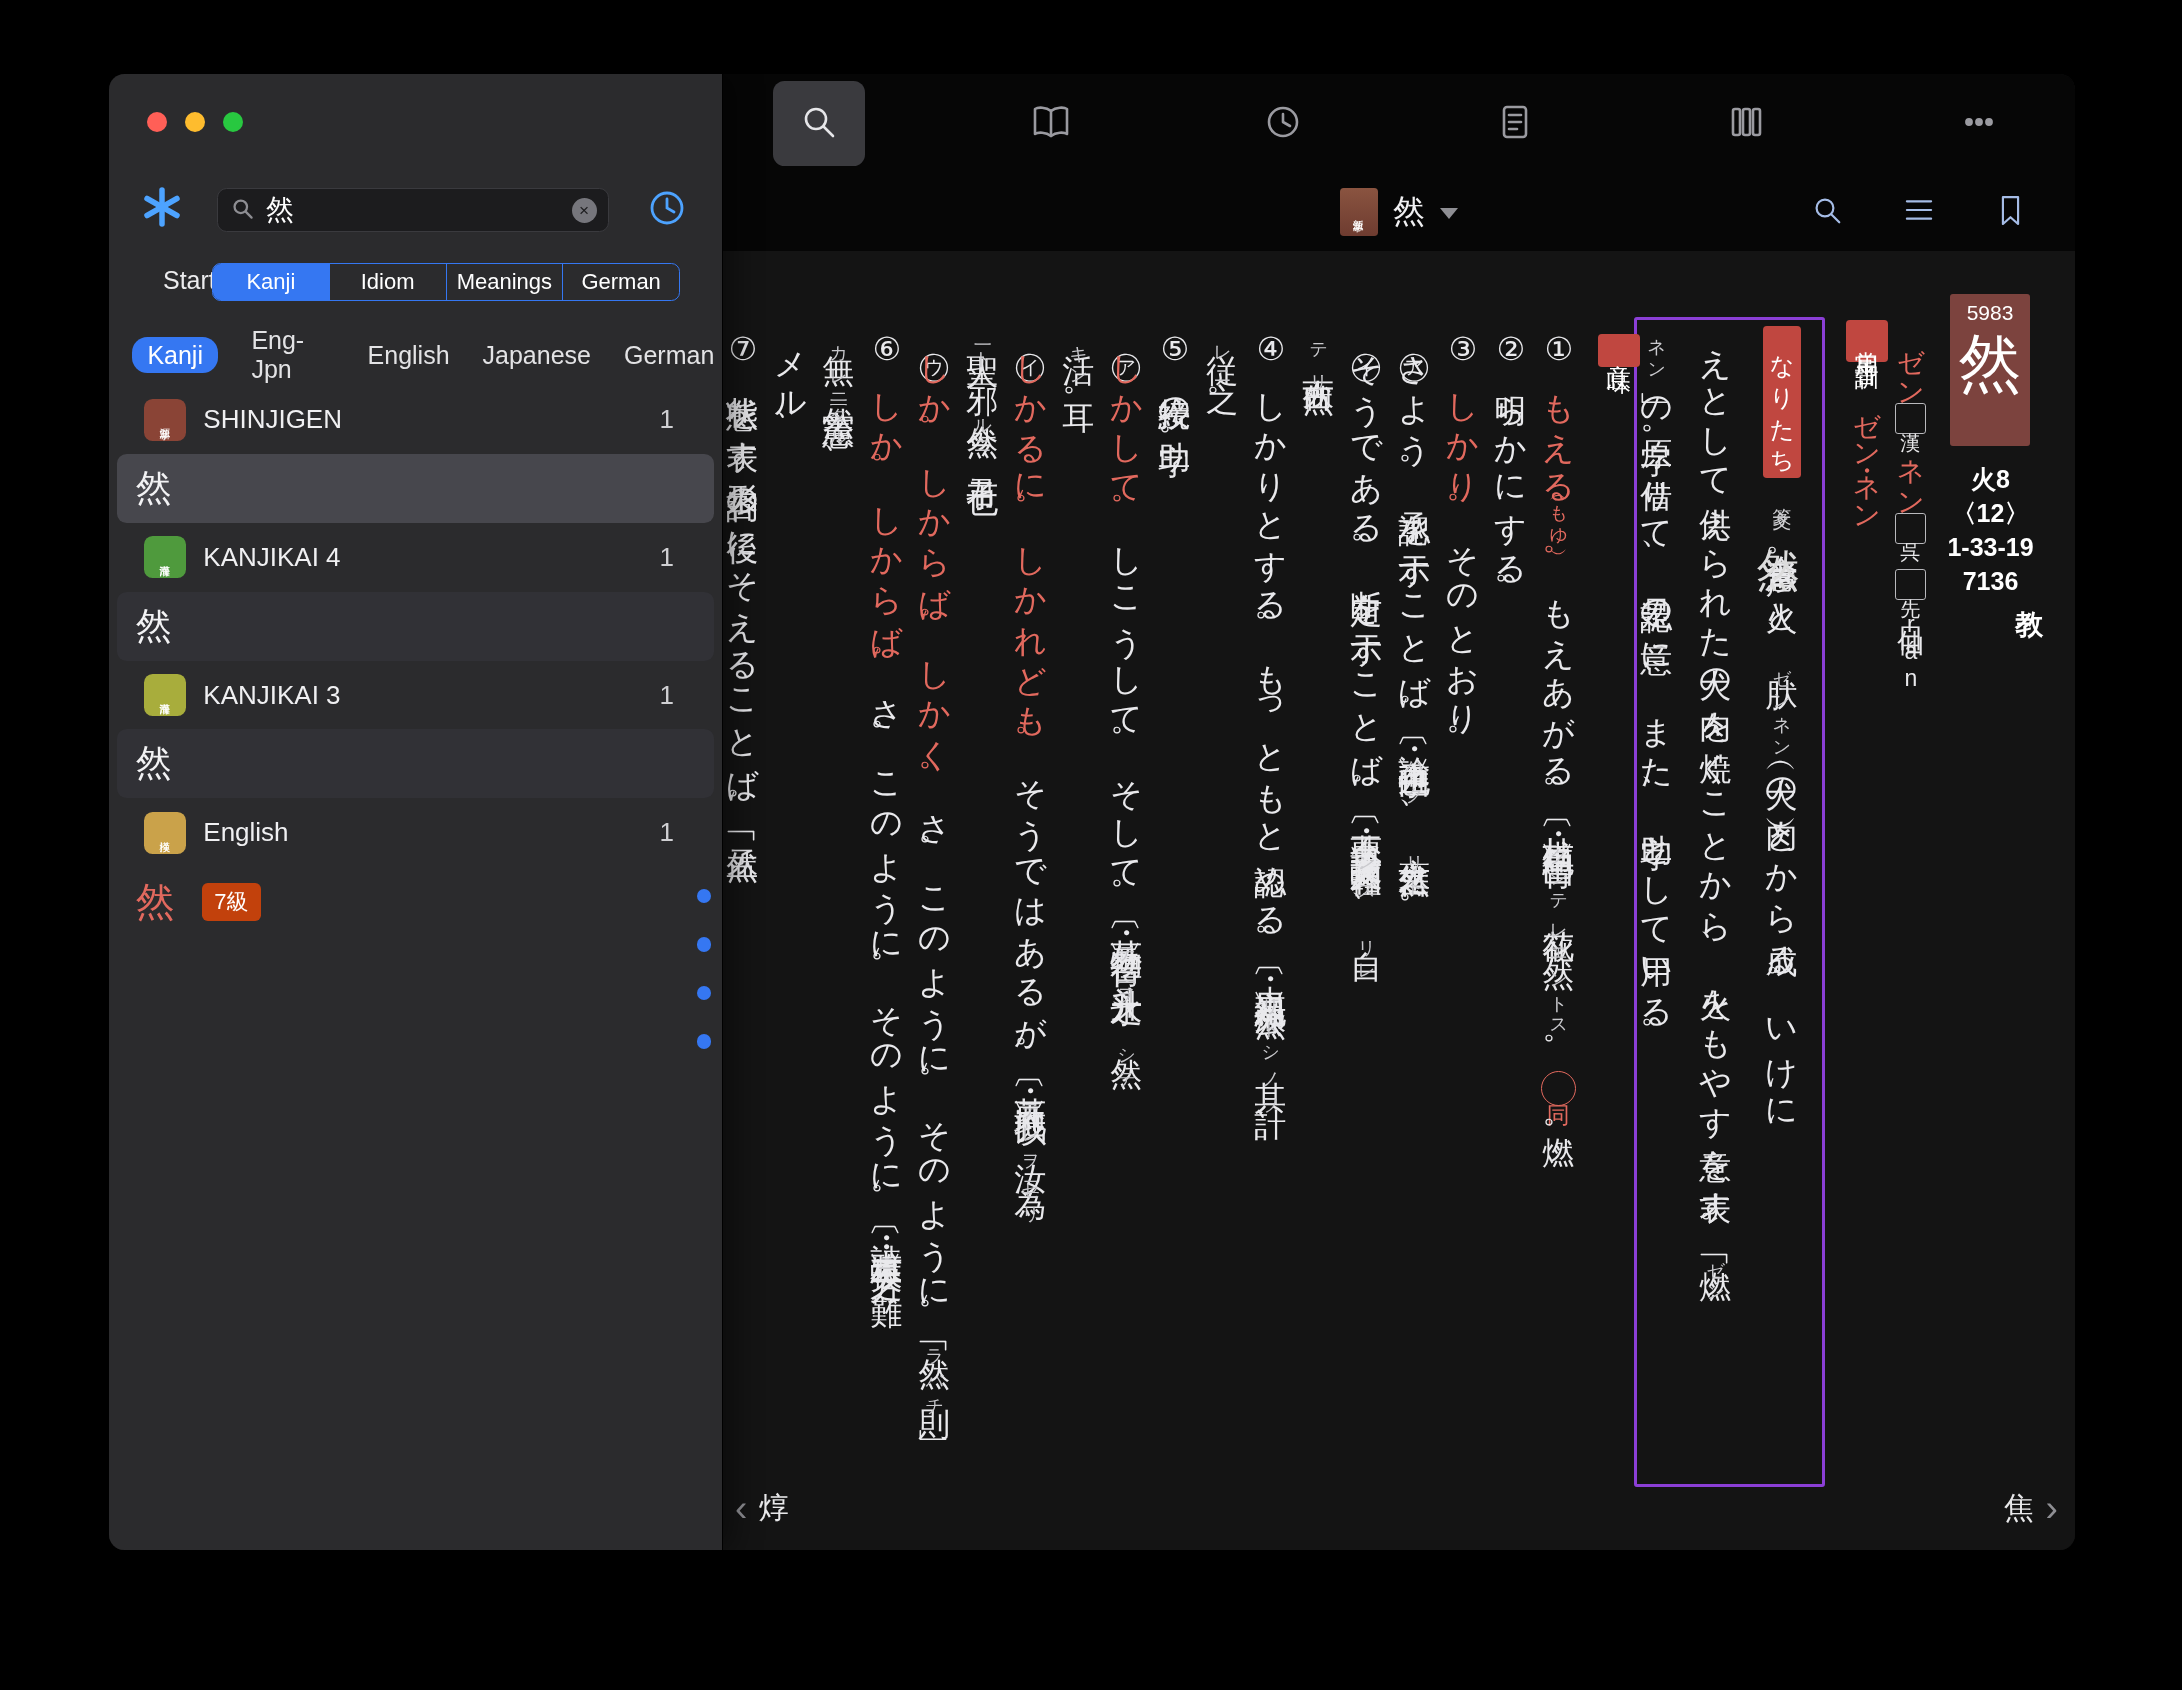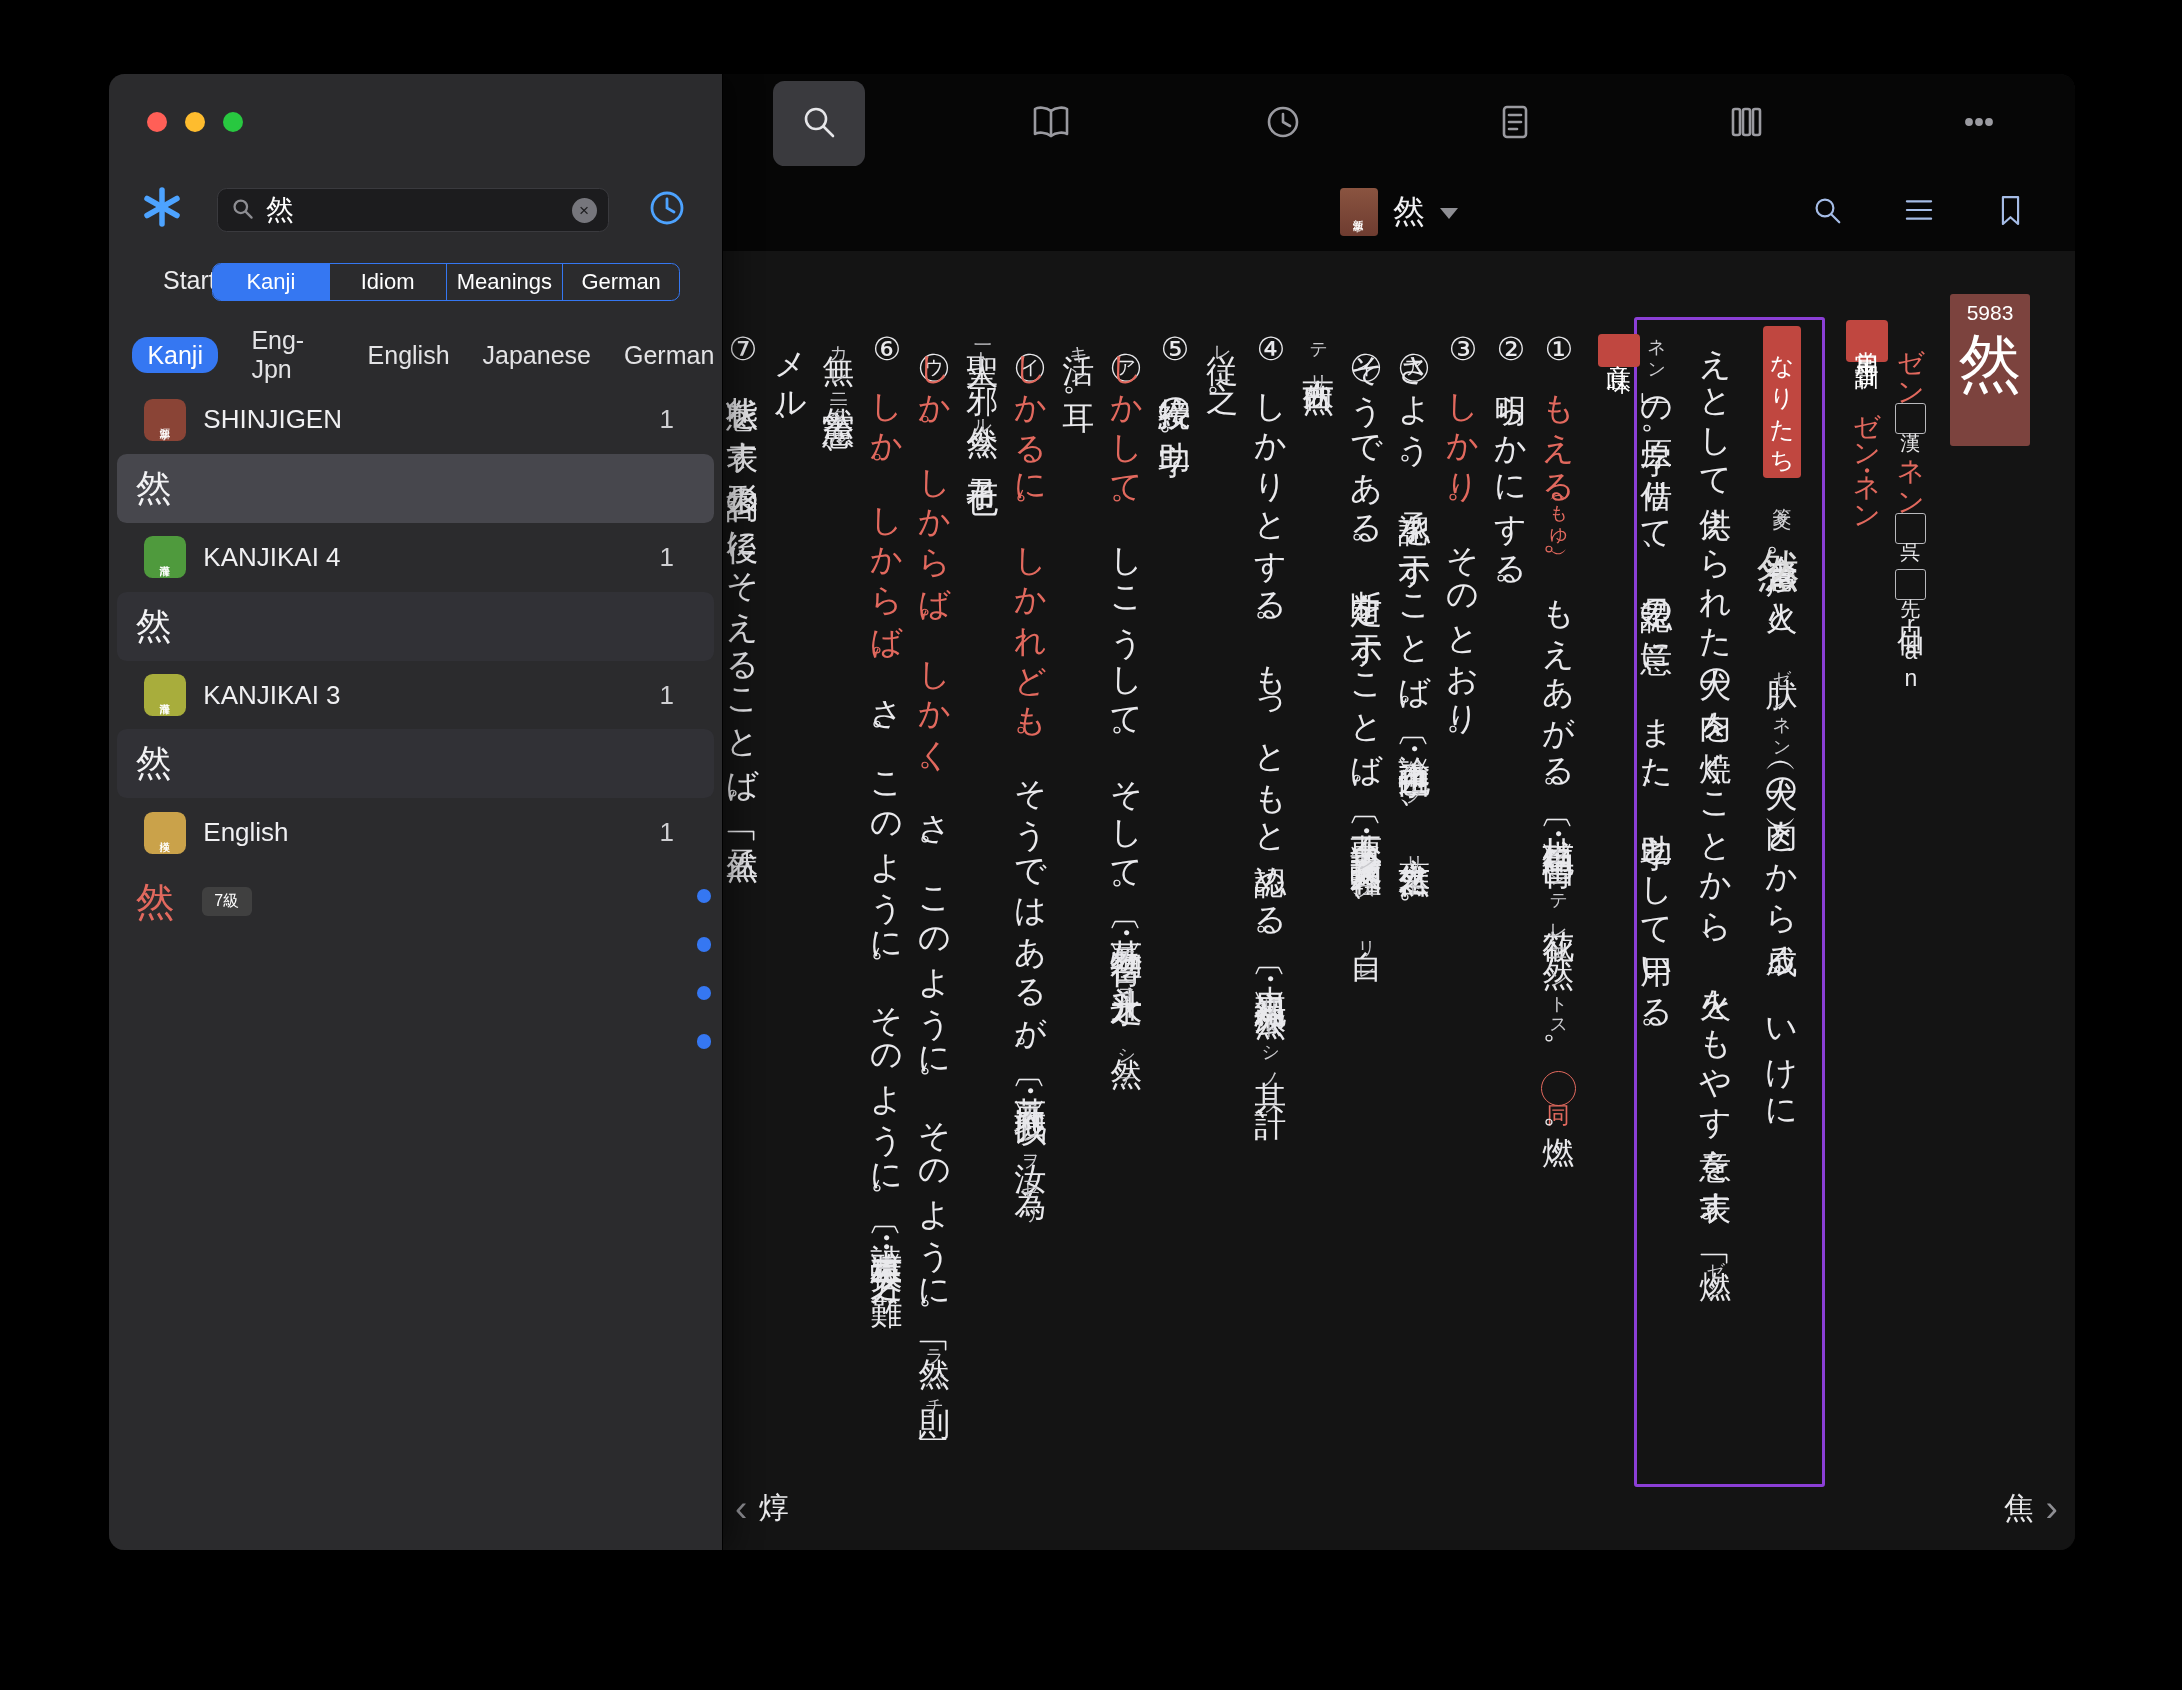--- a/index.html
+++ b/index.html
@@ -95,21 +95,21 @@
   .dict-icon{width:42px;height:42px;border-radius:8.6px;display:flex;align-items:center;justify-content:center;flex:0 0 auto;}
   .dict-icon span{writing-mode:vertical-rl;text-orientation:upright;font-size:10.6px;color:#fff;line-height:1;}
   .res-dict{margin-left:17.3px;font-size:26px;color:#f0f0f2;flex:1;}
   .res-count{font-size:26px;color:#d0d0d3;}
   .res-entry{height:69px;margin:1.9px 7.7px;border-radius:9.6px;background:#313136;display:flex;
              align-items:center;padding:0 19px;}
   .res-entry.selected{background:#47474d;}
   .res-entry.nobg{background:transparent;}
   .entry-text{font-size:36px;color:#f2f2f4;}
   .entry-text.red{color:#e2695e;font-size:39px;}
-  .grade-badge{background:#404040;color:#fff;font-size:16px;padding:3.8px 12.5px;border-radius:5.8px;margin-left:27px;}
+  .grade-badge{background:#c2410c;color:#fff;font-size:22px;padding:3.8px 12.5px;border-radius:5.8px;margin-left:27px;}
   .dots{position:absolute;left:588px;top:815px;display:flex;flex-direction:column;gap:34px;}
   .dot{width:14.4px;height:14.4px;border-radius:50%;background:#3577f2;}
 </style>
 </head>
 <body>
 
 <div class="screen">
   <div class="window">
     <div class="bg-toolbars"></div>
     <div class="bg-content"></div>
@@ -194,20 +194,29 @@
         <svg width="37" height="37" viewBox="0 0 44 44">
             <path d="M13 6 H31 V38 L22 30 L13 38 Z"></path>
           </svg>
       </span>
     </div>
 
     <div class="kanji-panel">
       <div class="kp-code">5983</div>
       <div class="kp-kanji">然</div>
     </div>
+    <div class="kanji-info">
+      <div>
+          <div>火8</div>
+          <div>〈12〉</div>
+          <div>1-33-19</div>
+          <div>7136</div>
+        </div>
+      <div class="kp-grade">教</div>
+    </div>
 
     <div class="vwrap" style="left:1737px;top:246px;">
       <span class="vlabel">常用音訓</span>
       <span class="tseg red" style="font-size:27px;">ゼン・ネン</span>
     </div>
     <div class="vcol" style="left:1785px;font-size:27px;" id="reading-col"><span class="tseg red">ゼン</span><span class="tseg box">漢</span><span class="tseg red">ネン</span><span class="tseg box">呉</span><span class="tseg box mt">先</span><span class="tseg">日仙</span><span class="tseg lat">rán</span></div>
 
     <div class="naritachi-box"></div>
     <div id="naritachi-cols">
         <div class="vcol" style="left: 1647px; top: 252px;"><span class="vlabel">なりたち</span><span class="tseg sm2">篆文</span><span class="seal">然</span><span class="tseg">会意形声。火と、肰</span><span class="tseg sm">ゼンネン</span><span class="tseg">（犬の肉）とから成る。いけに</span></div>

